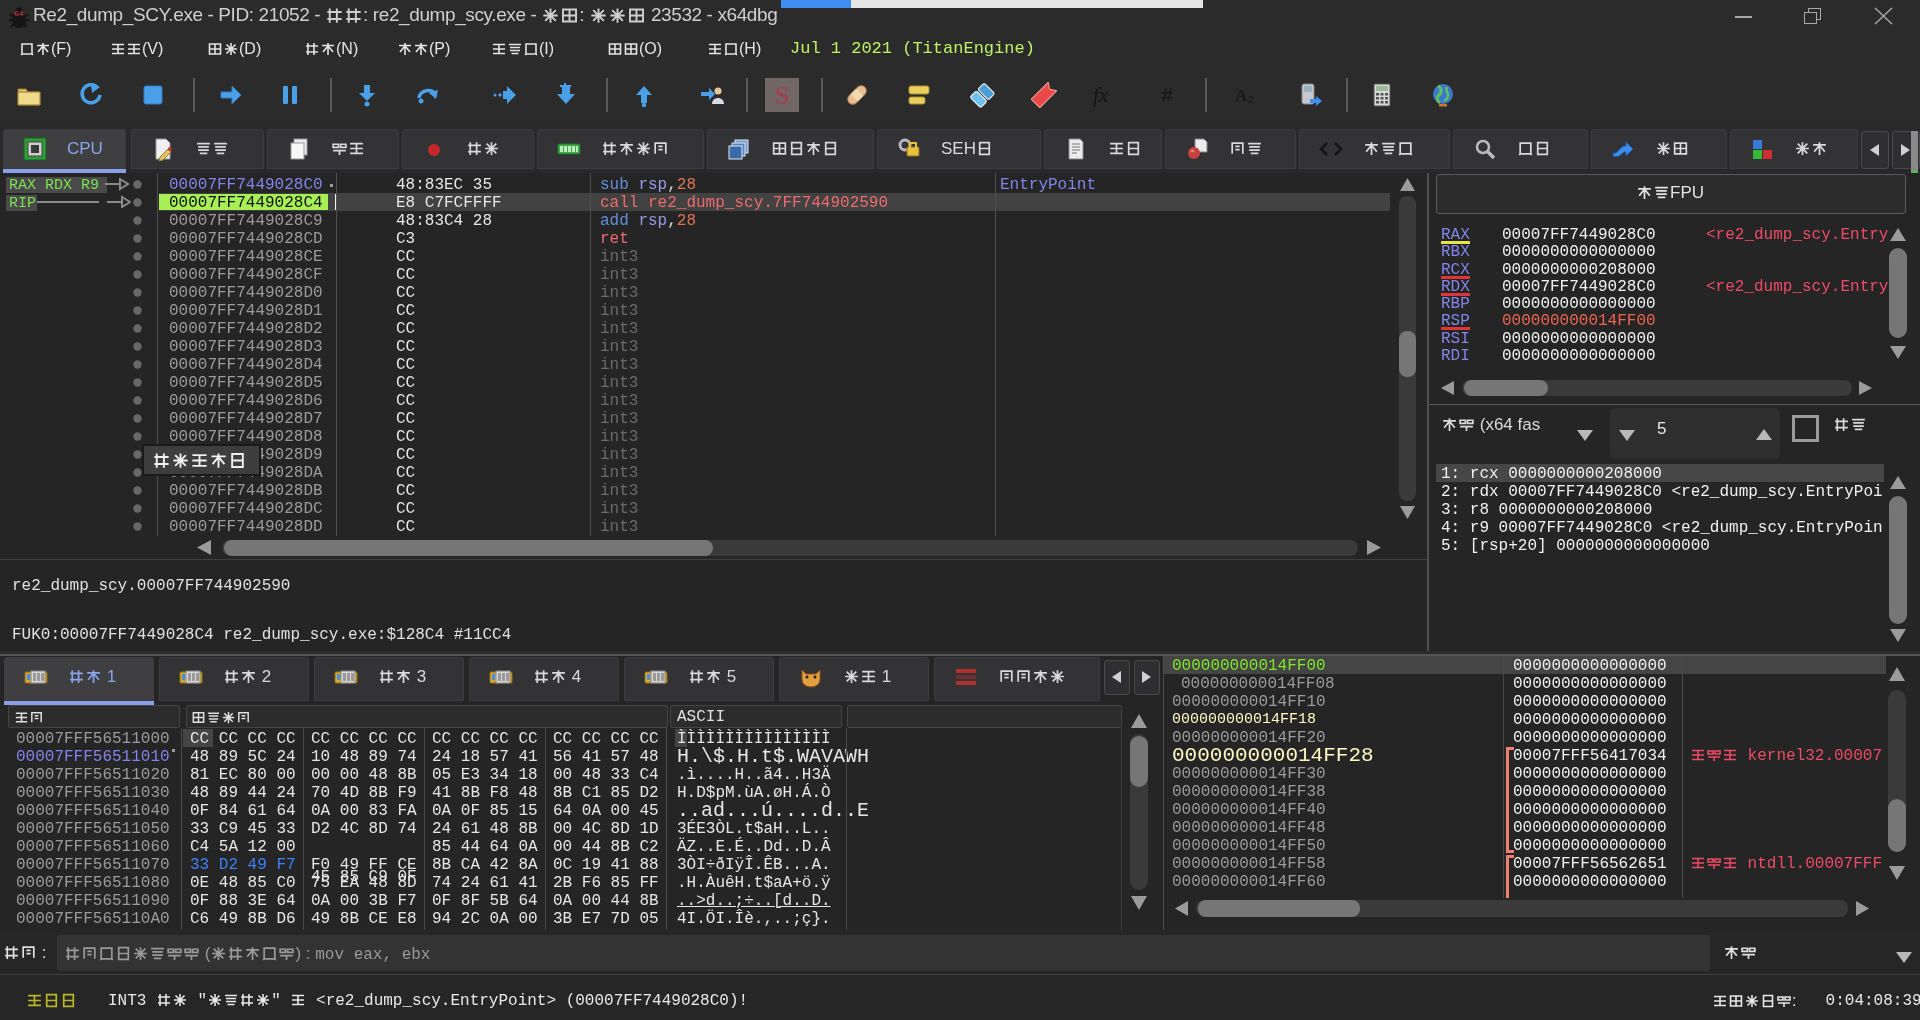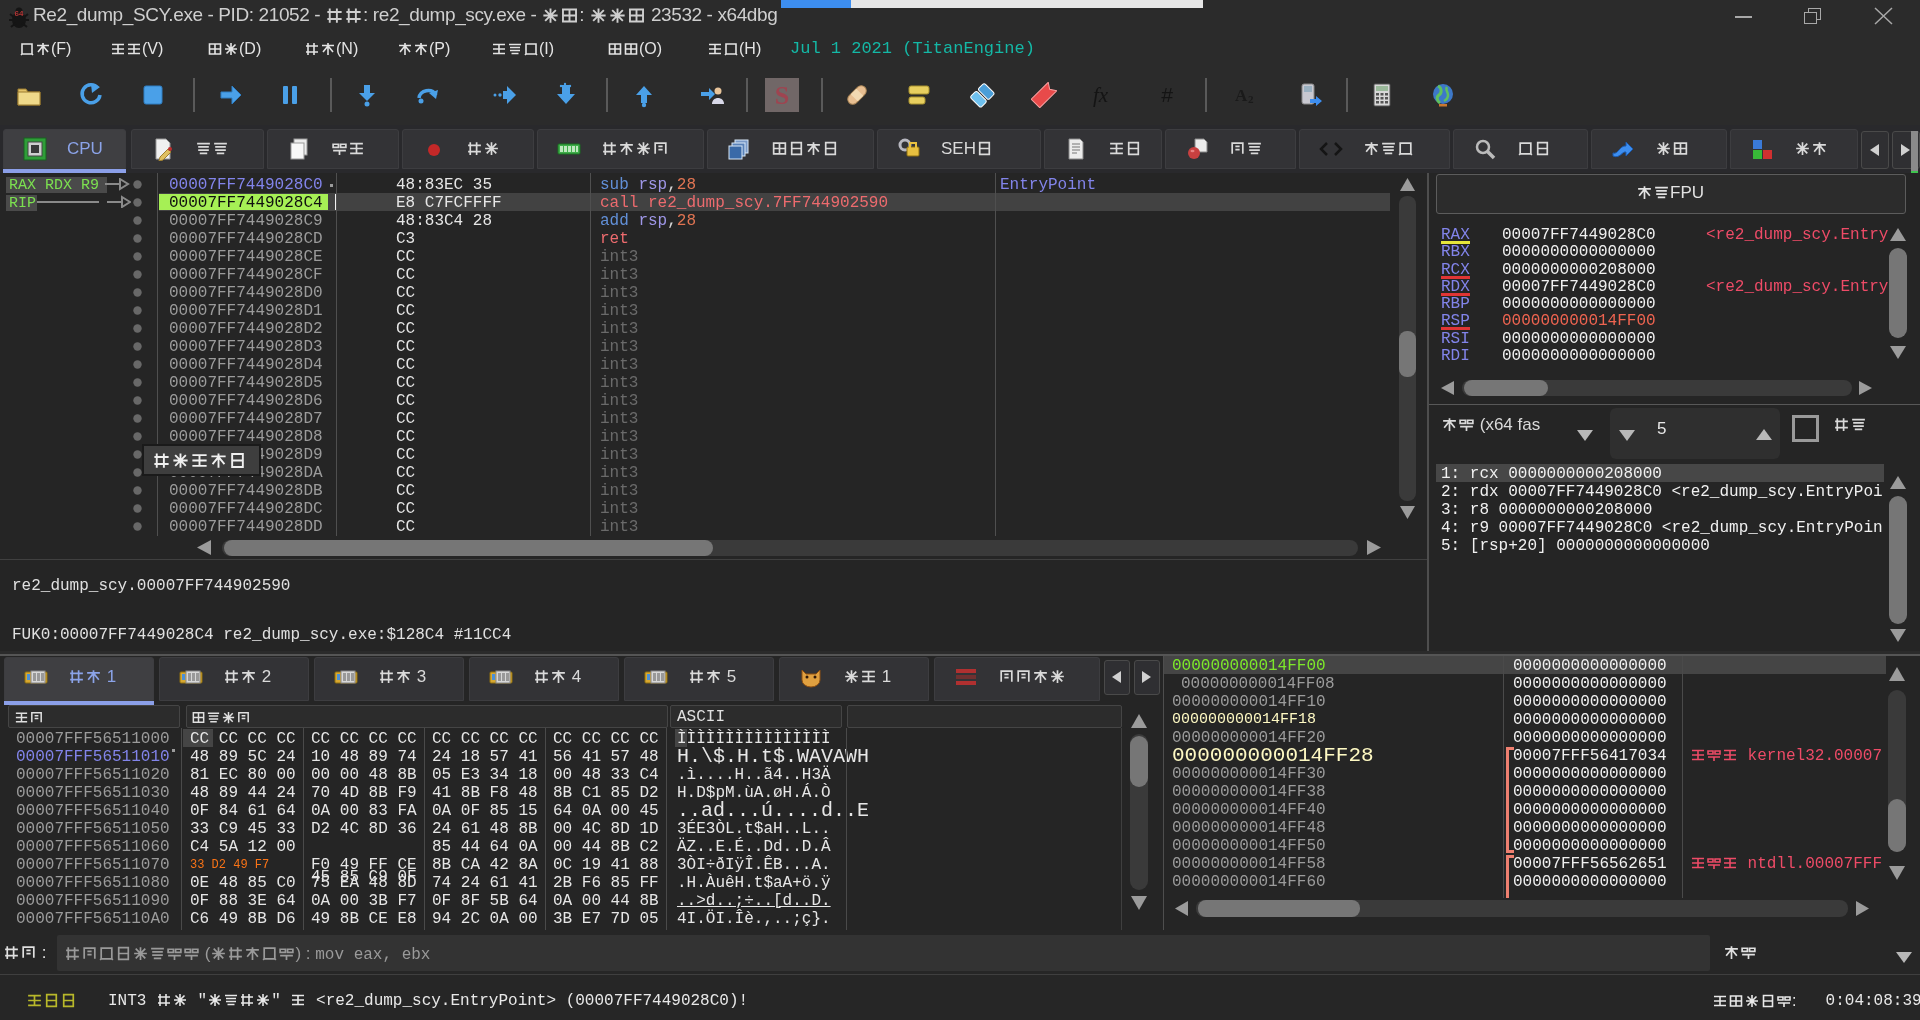--- a/index.html
+++ b/index.html
@@ -72,21 +72,21 @@
 <div class="s" style="position:absolute;left:607px;top:40px;color:#e4e4e4;font-size:16px;"><svg class="z" width="16" height="16" viewBox="0 0 16 16" style="vertical-align:-3px">
       <path d="M2.5 3h11v10h-11zM2.5 8h11M8 3v10" stroke="currentColor" stroke-width="1.6" fill="none"></path>
     </svg><svg class="z" width="16" height="16" viewBox="0 0 16 16" style="vertical-align:-3px">
       <path d="M2.5 3h11v10h-11zM2.5 8h11M8 3v10" stroke="currentColor" stroke-width="1.6" fill="none"></path>
     </svg>(O)</div>
 <div class="s" style="position:absolute;left:707px;top:40px;color:#e4e4e4;font-size:16px;"><svg class="z" width="16" height="16" viewBox="0 0 16 16" style="vertical-align:-3px">
       <path d="M2 3.5h12M2 8h12M2 12.5h12M8 3.5v9" stroke="currentColor" stroke-width="1.6" fill="none"></path>
     </svg><svg class="z" width="16" height="16" viewBox="0 0 16 16" style="vertical-align:-3px">
       <path d="M3 3h10v10H3zM3 13l-1 1M13 13l1 1" stroke="currentColor" stroke-width="1.6" fill="none"></path>
     </svg>(H)</div>
-<div class="m" style="position:absolute;left:790px;top:40px;color:#14b8a6;font-size:17px;">Jul 1 2021 (TitanEngine)</div>
+<div class="m" style="position:absolute;left:790px;top:40px;color:#bef264;font-size:17px;">Jul 1 2021 (TitanEngine)</div>
 <div style="position:absolute;left:193px;top:78px;width:2px;height:34px;background:#5a5a5a;"></div>
 <div style="position:absolute;left:330px;top:78px;width:2px;height:34px;background:#5a5a5a;"></div>
 <div style="position:absolute;left:606px;top:78px;width:2px;height:34px;background:#5a5a5a;"></div>
 <div style="position:absolute;left:746px;top:78px;width:2px;height:34px;background:#5a5a5a;"></div>
 <div style="position:absolute;left:821px;top:78px;width:2px;height:34px;background:#5a5a5a;"></div>
 <div style="position:absolute;left:1205px;top:78px;width:2px;height:34px;background:#5a5a5a;"></div>
 <div style="position:absolute;left:1346px;top:78px;width:2px;height:34px;background:#5a5a5a;"></div>
 <svg style="position:absolute;left:16px;top:82px" width="26" height="26">
     <path d="M2 7h8l2 3h12v13H2z" fill="#e3c36a" stroke="#9a7b2f"></path>
     <path d="M2 10h22v13H2z" fill="#efd98a" stroke="#9a7b2f"></path>
@@ -781,32 +781,32 @@
 <div class="m" style="position:absolute;left:553px;top:784px;color:#e6e6e6;font-size:16px;">8B C1 85 D2</div>
 <div class="m" style="position:absolute;left:677px;top:784px;color:#e6e6e6;font-size:16px;">H.D$pM.ùA.øH.Á.Ò</div>
 <div class="m" style="position:absolute;left:16px;top:802px;color:#9b9b9b;font-size:16px;">00007FFF56511040</div>
 <div class="m" style="position:absolute;left:190px;top:802px;color:#e6e6e6;font-size:16px;">0F 84 61 64</div>
 <div class="m" style="position:absolute;left:311px;top:802px;color:#e6e6e6;font-size:16px;">0A 00 83 FA</div>
 <div class="m" style="position:absolute;left:432px;top:802px;color:#e6e6e6;font-size:16px;">0A 0F 85 15</div>
 <div class="m" style="position:absolute;left:553px;top:802px;color:#e6e6e6;font-size:16px;">64 0A 00 45</div>
 <div class="m" style="position:absolute;left:677px;top:802px;color:#e6e6e6;font-size:20px;">..ad...ú....d..E</div>
 <div class="m" style="position:absolute;left:16px;top:820px;color:#9b9b9b;font-size:16px;">00007FFF56511050</div>
 <div class="m" style="position:absolute;left:190px;top:820px;color:#e6e6e6;font-size:16px;">33 C9 45 33</div>
-<div class="m" style="position:absolute;left:311px;top:820px;color:#e6e6e6;font-size:16px;">D2 4C 8D 36</div>
+<div class="m" style="position:absolute;left:311px;top:820px;color:#e6e6e6;font-size:16px;">D2 4C 8D 74</div>
 <div class="m" style="position:absolute;left:432px;top:820px;color:#e6e6e6;font-size:16px;">24 61 48 8B</div>
 <div class="m" style="position:absolute;left:553px;top:820px;color:#e6e6e6;font-size:16px;">00 4C 8D 1D</div>
 <div class="m" style="position:absolute;left:677px;top:820px;color:#e6e6e6;font-size:16px;">3ÉE3ÒL.t$aH..L..</div>
 <div class="m" style="position:absolute;left:16px;top:838px;color:#9b9b9b;font-size:16px;">00007FFF56511060</div>
 <div class="m" style="position:absolute;left:190px;top:838px;color:#e6e6e6;font-size:16px;">C4 5A 12 00</div>
 <div class="m" style="position:absolute;left:311px;top:868px;color:#e6e6e6;font-size:16px;">45 85 C9 0F</div>
 <div class="m" style="position:absolute;left:432px;top:838px;color:#e6e6e6;font-size:16px;">85 44 64 0A</div>
 <div class="m" style="position:absolute;left:553px;top:838px;color:#e6e6e6;font-size:16px;">00 44 8B C2</div>
 <div class="m" style="position:absolute;left:677px;top:838px;color:#e6e6e6;font-size:16px;">ÄZ..E.É..Dd..D.Â</div>
 <div class="m" style="position:absolute;left:16px;top:856px;color:#9b9b9b;font-size:16px;">00007FFF56511070</div>
-<div class="m" style="position:absolute;left:190px;top:856px;color:#f97316;font-size:12px;">33 D2 49 F7</div>
+<div class="m" style="position:absolute;left:190px;top:856px;color:#3b82f6;font-size:16px;">33 D2 49 F7</div>
 <div class="m" style="position:absolute;left:311px;top:856px;color:#e6e6e6;font-size:16px;">F0 49 FF CE</div>
 <div class="m" style="position:absolute;left:432px;top:856px;color:#e6e6e6;font-size:16px;">8B CA 42 8A</div>
 <div class="m" style="position:absolute;left:553px;top:856px;color:#e6e6e6;font-size:16px;">0C 19 41 88</div>
 <div class="m" style="position:absolute;left:677px;top:856px;color:#e6e6e6;font-size:16px;">3ÒI÷ðIÿÎ.ÊB...A.</div>
 <div class="m" style="position:absolute;left:16px;top:874px;color:#9b9b9b;font-size:16px;">00007FFF56511080</div>
 <div class="m" style="position:absolute;left:190px;top:874px;color:#e6e6e6;font-size:16px;">0E 48 85 C0</div>
 <div class="m" style="position:absolute;left:311px;top:874px;color:#e6e6e6;font-size:16px;">75 EA 48 8D</div>
 <div class="m" style="position:absolute;left:432px;top:874px;color:#e6e6e6;font-size:16px;">74 24 61 41</div>
 <div class="m" style="position:absolute;left:553px;top:874px;color:#e6e6e6;font-size:16px;">2B F6 85 FF</div>
 <div class="m" style="position:absolute;left:677px;top:874px;color:#e6e6e6;font-size:16px;">.H.ÀuêH.t$aA+ö.ÿ</div>

